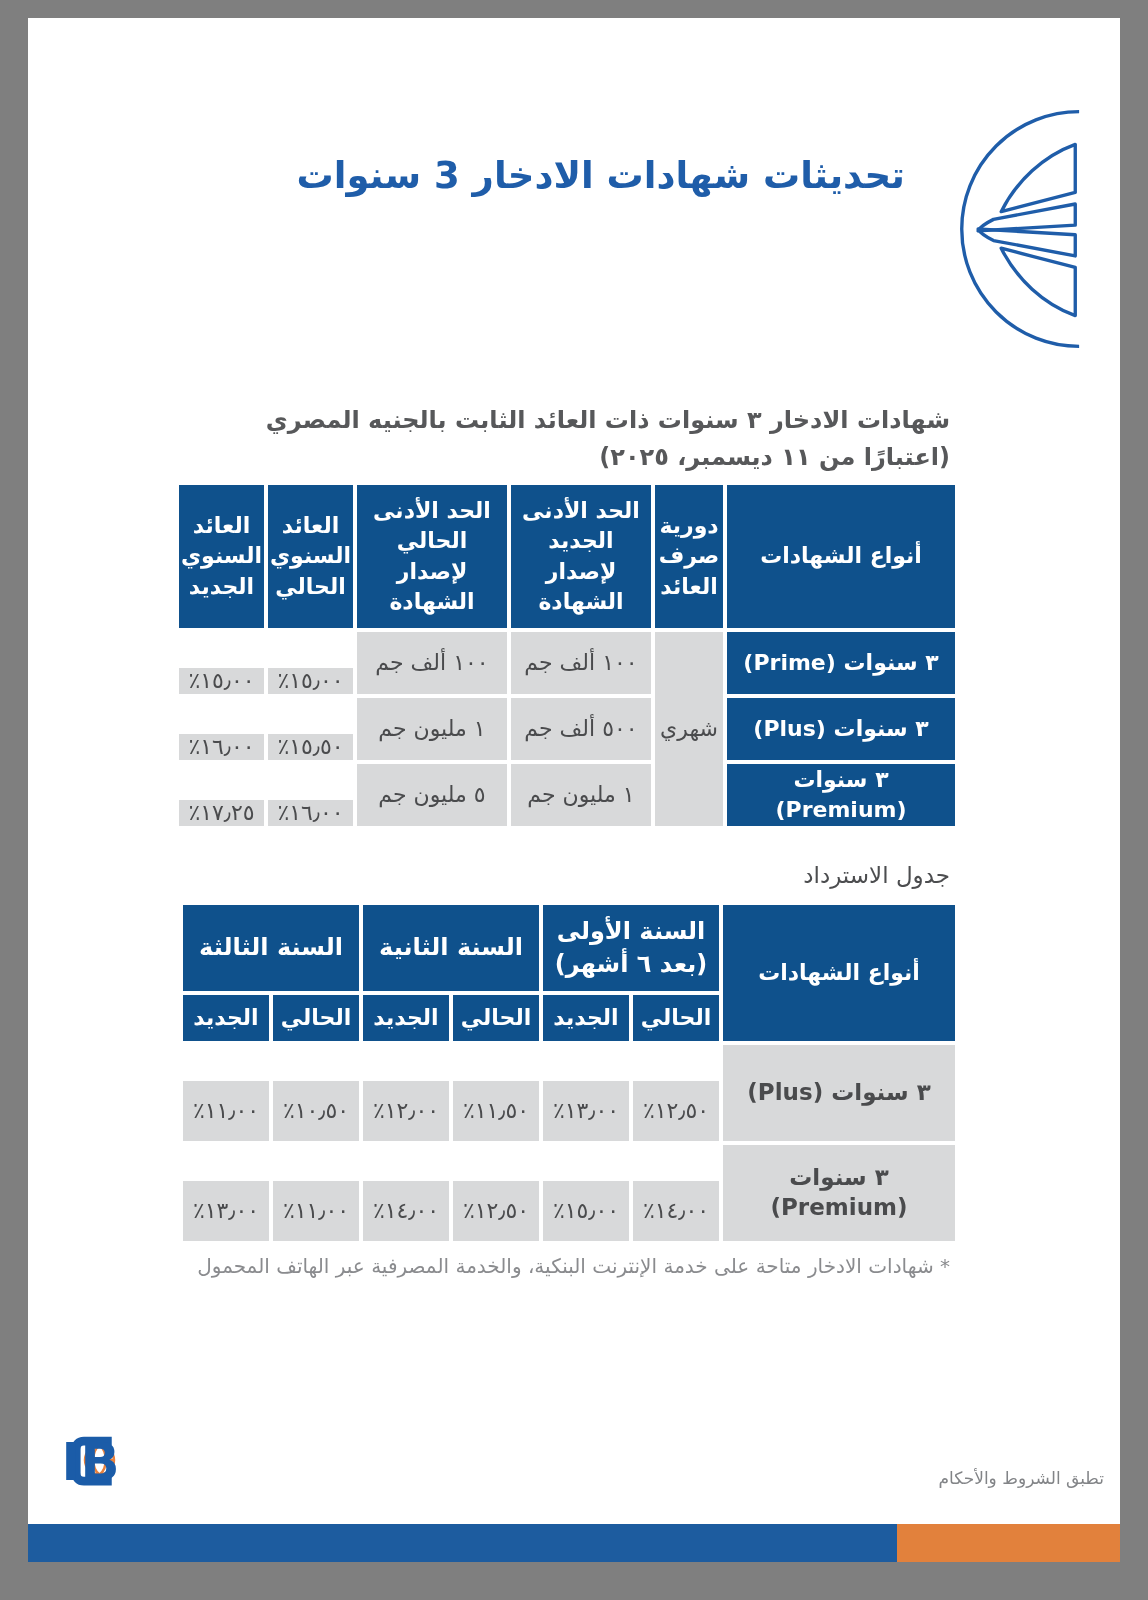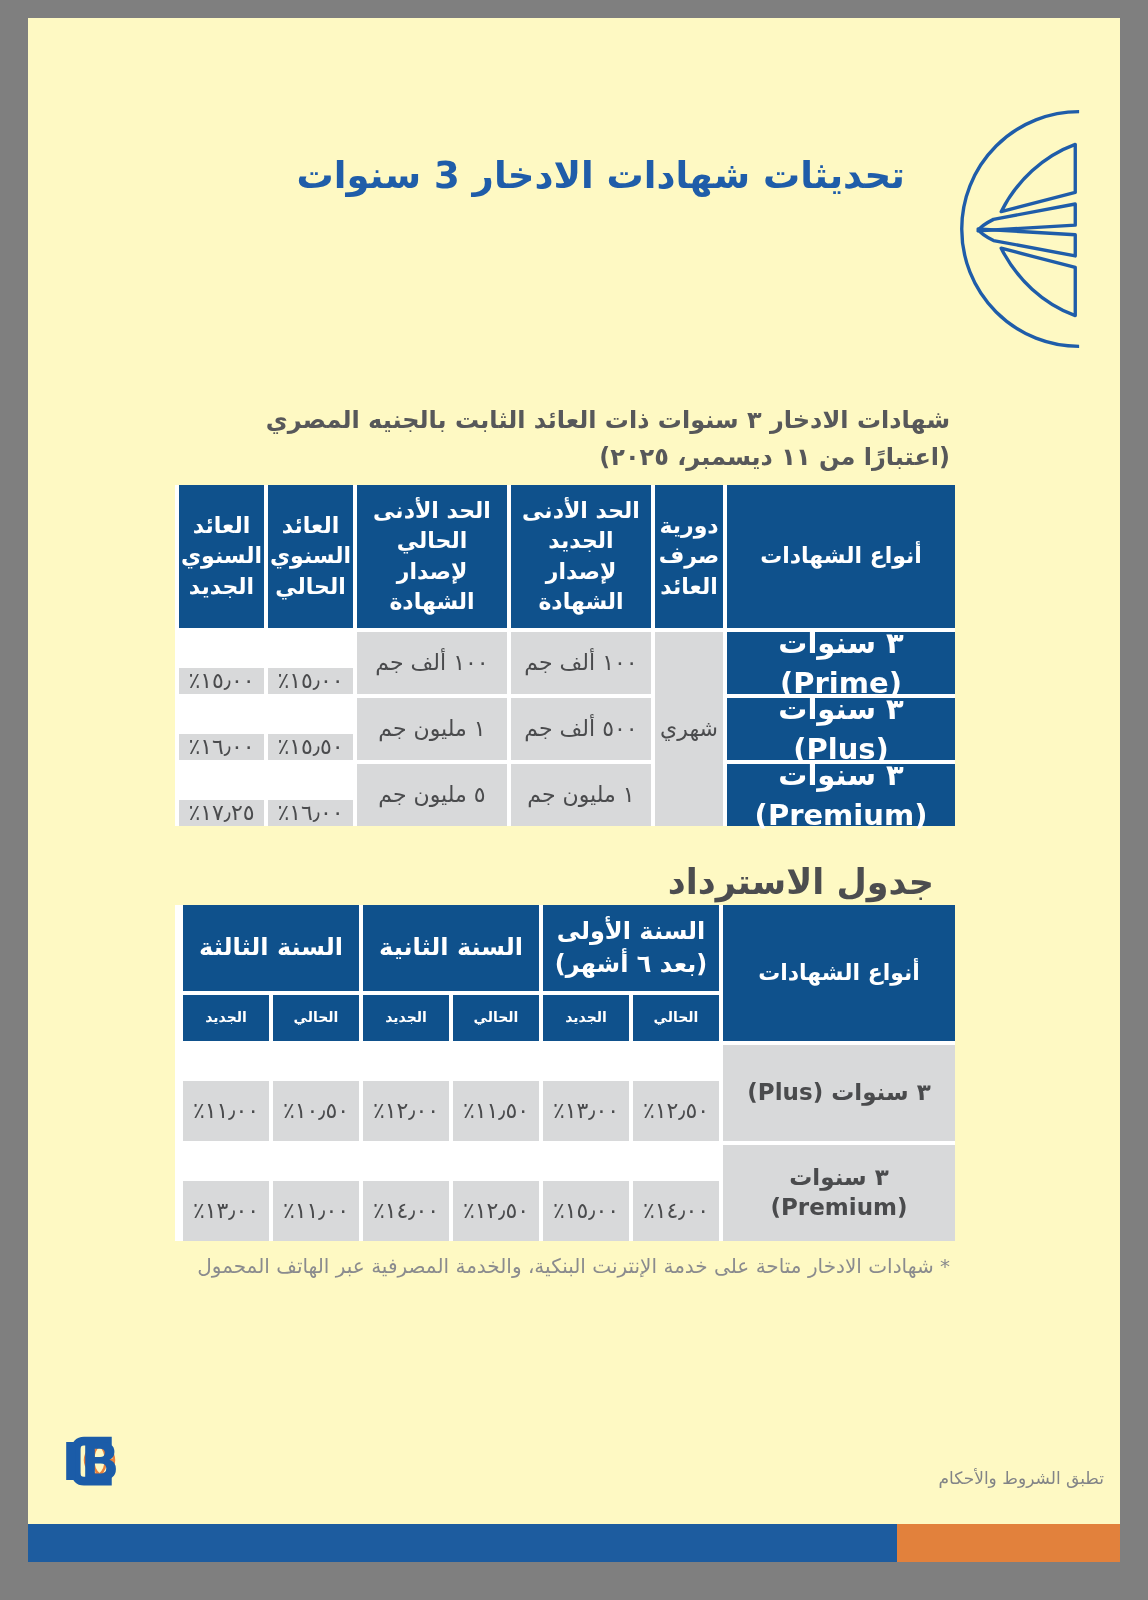--- a/index.html
+++ b/index.html
@@ -4,21 +4,21 @@
 <style>
   html,body{margin:0;padding:0;}
   body{
     width:1148px;height:1600px;
     background:#7f7f7f;
     font-family:"DejaVu Sans",sans-serif;
     position:relative;overflow:hidden;
   }
   .card{
     position:absolute;left:28px;top:18px;width:1092px;height:1544px;
-    background:#fef9c3;direction:rtl;
+    background:#ffffff;direction:rtl;
   }
   
   .hero-title{
     position:absolute;top:122px;right:215px;
     text-align:right;color:#1f5da9;font-weight:bold;
     font-size:37px;line-height:1.92;white-space:nowrap;
   }
   .hero-icon{position:absolute;left:927px;top:87px;width:127px;height:248px;}
   
   .subtitle{
@@ -36,36 +36,36 @@
   .t2{
     left:147px;top:887px;width:780px;
     grid-template-columns:232px repeat(6,86px);
     grid-template-rows:86px 46px 96px 96px;
   }
   .th,.type1{
     background:#0f518c;color:#ffffff;font-weight:bold;
     display:flex;align-items:center;justify-content:center;
     text-align:center;font-size:22px;line-height:1.38;padding:4px;
   }
-  .type1{font-size:29px;}
+  .type1{font-size:22px;}
   .td,.type2{
     background:#d8d9da;color:#4a4b4d;font-size:22px;
     display:flex;align-items:center;justify-content:center;
     text-align:center;line-height:1.3;padding:4px;
   }
   .type2{font-weight:bold;font-size:23px;}
   .payout-cell{grid-row:2 / span 3;grid-column:2;}
   .t2-types{grid-row:1 / span 2;grid-column:1;}
   .t2-group{grid-column:span 2;font-size:24px;}
-  .t2-sub{font-size:14px;}
+  .t2-sub{font-size:22px;}
   .num{direction:ltr;unicode-bidi:isolate;margin-top:36px;}
   
   .redeem-title{
-    position:absolute;top:844px;right:186px;
-    color:#4c4d4f;font-weight:bold;font-size:35px;white-space:nowrap;
+    position:absolute;top:844px;right:170px;
+    color:#4c4d4f;font-weight:normal;font-size:23px;white-space:nowrap;
   }
   .footnote{
     position:absolute;top:1236px;right:170px;
     color:#8a8b8e;font-size:20px;white-space:nowrap;
   }
   
   .logo{position:absolute;left:37px;top:1413px;width:128px;height:58px;text-align:right;}
   .terms{
     position:absolute;top:1450px;right:16px;
     color:#828487;font-size:17px;white-space:nowrap;

